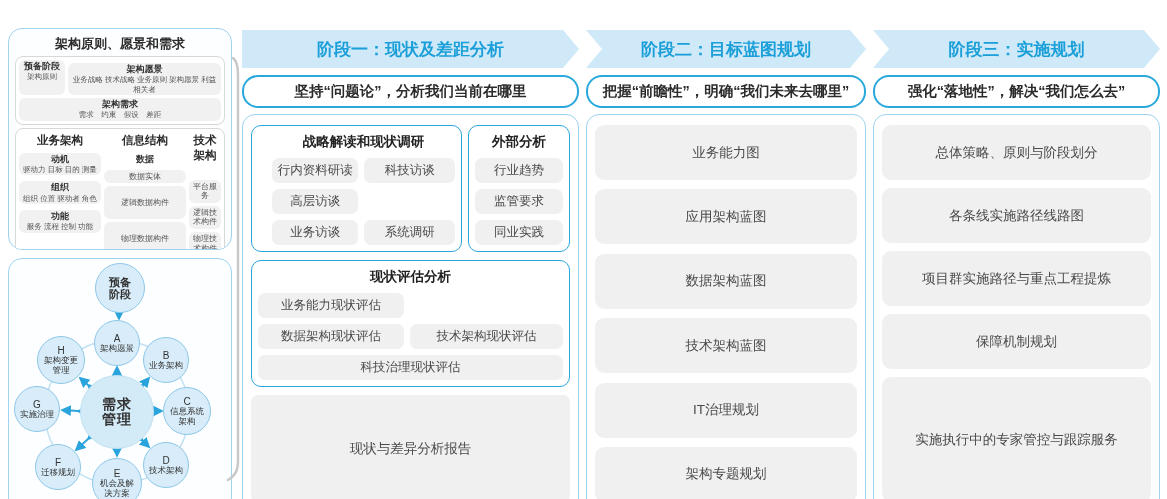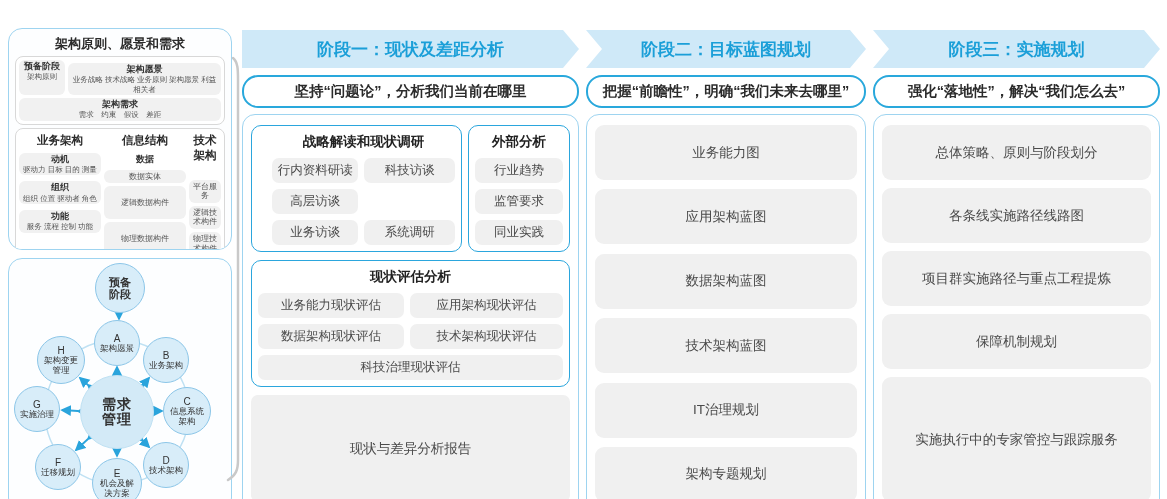--- a/index.html
+++ b/index.html
@@ -239,21 +239,20 @@
               <div class="itm">监管要求</div>
               <div class="itm">同业实践</div>
             </div>
           </div>
         </div>
 
         <div class="bluegrp">
           <div class="gtitle">现状评估分析</div>
           <div class="g2">
             <div class="itm">业务能力现状评估</div>
-            <div class="itm">应用架构现状评估</div>
           </div>
           <div class="g2">
             <div class="itm">数据架构现状评估</div>
             <div class="itm">技术架构现状评估</div>
           </div>
           <div class="itm" id="assess-full">科技治理现状评估</div>
         </div>
 
         <div class="itm" id="report-box">现状与差异分析报告</div>
       </div>

